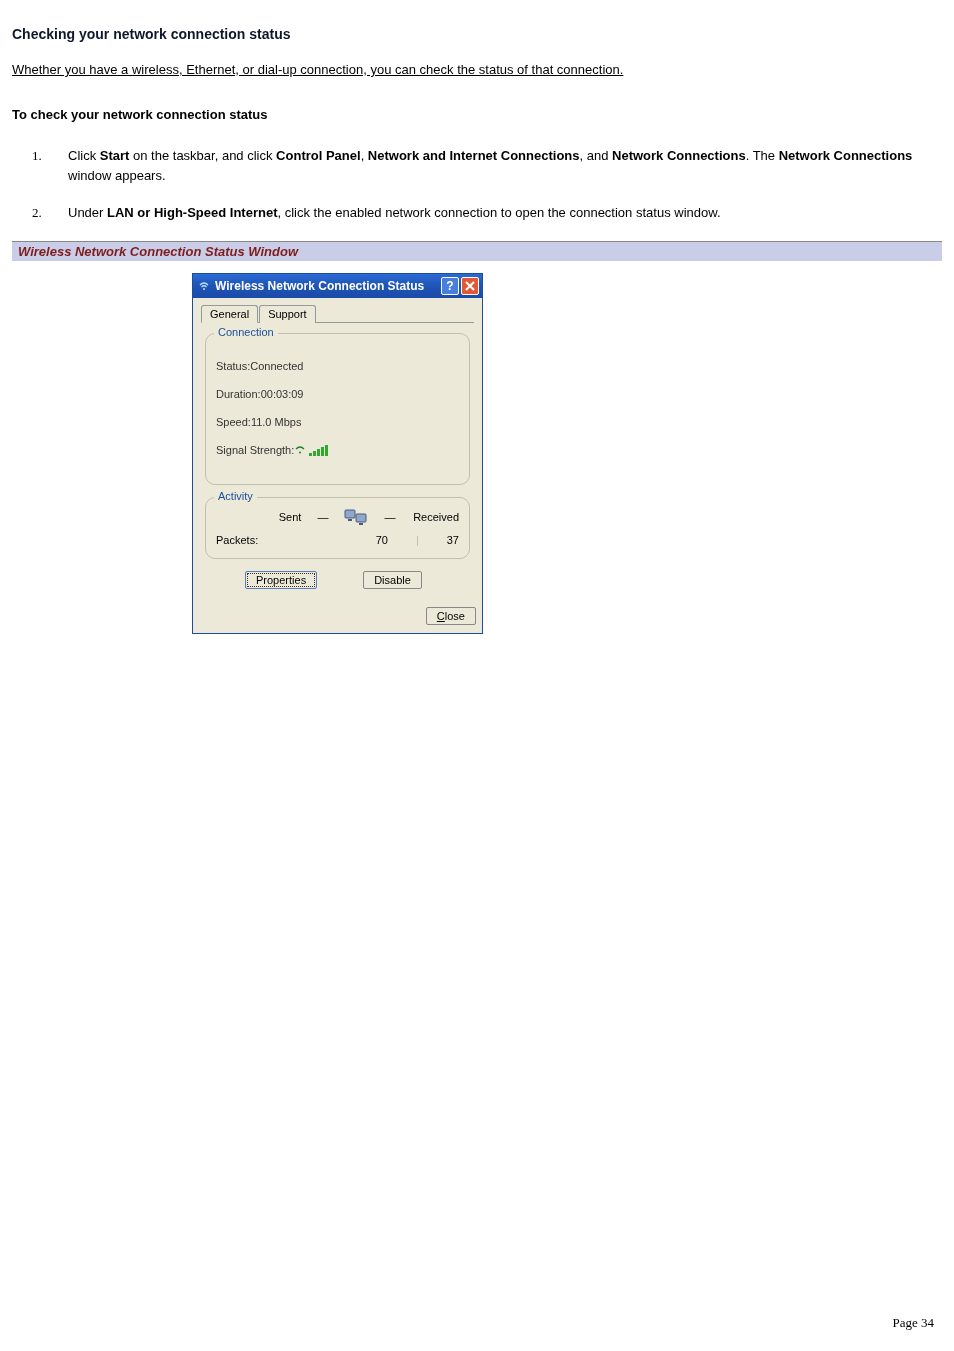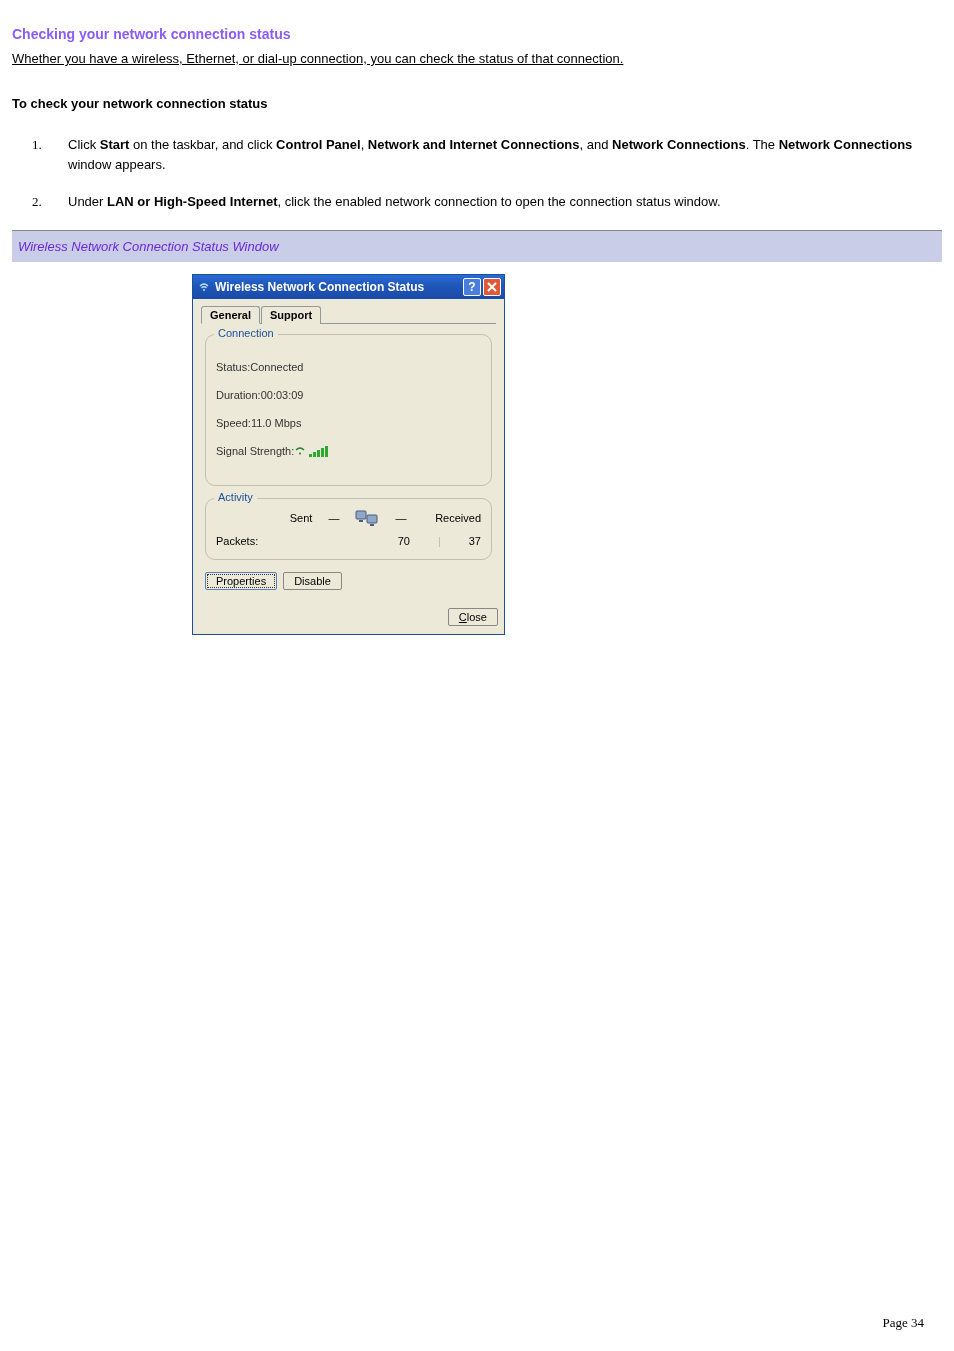--- a/index.html
+++ b/index.html
@@ -7,24 +7,24 @@
       font-family: Verdana, Geneva, sans-serif;
       font-size: 13px;
       color: #000;
       width: 954px;
       height: 1351px;
       padding: 26px 12px 12px 12px;
       background: #fff;
       position: relative;
     }
     .main-heading {
-      color: #8b5cf6;
+      color: #0f172a;
       font-weight: bold;
       font-size: 14px;
-      margin-bottom: 8px;
+      margin-bottom: 19px;
     }
     .intro-text {
       font-size: 13px;
       margin-bottom: 28px;
       line-height: 1.4;
       text-decoration: underline;
     }
     .sub-heading {
       font-weight: bold;
       font-size: 13px;
@@ -48,32 +48,32 @@
       content: counter(step) ".";
       position: absolute;
       left: -18px;
       top: 0;
       font-family: "Times New Roman", serif;
       font-size: 13px;
     }
     .caption-bar {
       background: #c9cde8;
       border-top: 1px solid #888;
-      color: #6d28d9;
+      color: #7f1d1d;
       font-style: italic;
-      font-weight: normal;
-      font-size: 13px;
-      padding: 8px 6px;
+      font-weight: bold;
+      font-size: 13px;
+      padding: 2px 6px;
       margin: 0;
     }
     .dialog-wrap {
       padding: 12px 0 0 180px;
     }
     .dialog {
-      width: 313px;
+      width: 291px;
       border: 1px solid #1b4f9c;
       background: #ece9d8;
       font-family: Tahoma, sans-serif;
       font-size: 11px;
       color: #000;
     }
     .titlebar {
       height: 24px;
       background: linear-gradient(to bottom, #2a6bd6 0%, #1f56b8 45%, #1a4aa8 100%);
       color: #fff;
@@ -101,21 +101,20 @@
     .tab {
       background: #ece9d8;
       border: 1px solid #919b9c;
       border-bottom: none;
       padding: 2px 8px;
       font-size: 11px;
       border-radius: 3px 3px 0 0;
       margin-right: 1px;
       position: relative;
       top: 1px;
-      font-weight: bold;
     }
     .tab.active {
       background: #ece9d8;
       border-bottom: 1px solid #ece9d8;
       z-index: 2;
     }
     .group {
       border: 1px solid #c0c0b0;
       border-radius: 10px;
       margin: 6px 4px 12px 4px;
@@ -163,34 +162,35 @@
     .dlg-buttons {
       display: flex; gap: 6px; margin: 4px 4px 10px 4px;
     }
     .btn {
       border: 1px solid #888;
       background: #ece9d8;
       padding: 2px 10px;
       font-size: 11px;
       border-radius: 2px;
       font-family: Tahoma, sans-serif;
+      margin-left: 40px;
     }
     .btn.focus {
       outline: 1px dotted #333;
       outline-offset: -3px;
       border: 1px solid #5a7fbf;
     }
     .close-row {
       display:flex; justify-content:flex-end;
       padding: 0 6px 8px 8px;
     }
     .page-num {
       position: absolute;
       bottom: 20px;
-      right: 30px;
+      right: 20px;
       font-family: "Times New Roman", serif;
       font-size: 13px;
     }
     .u { text-decoration: underline; }
   </style>
 </head>
 <body>
 
 <div class="main-heading">Checking your network connection status</div>
 

